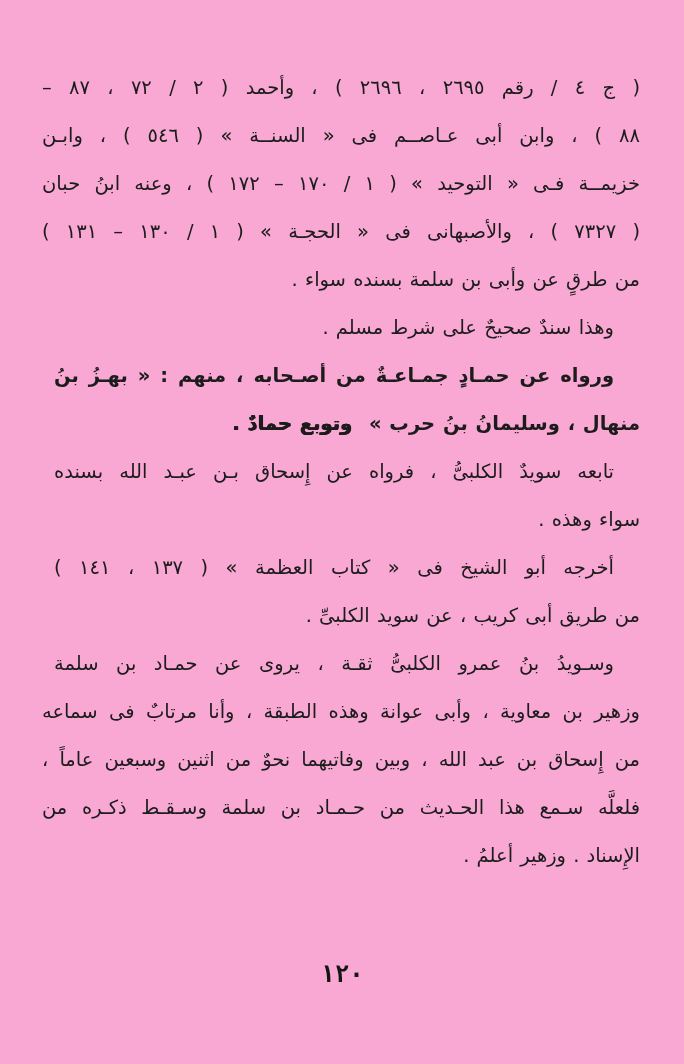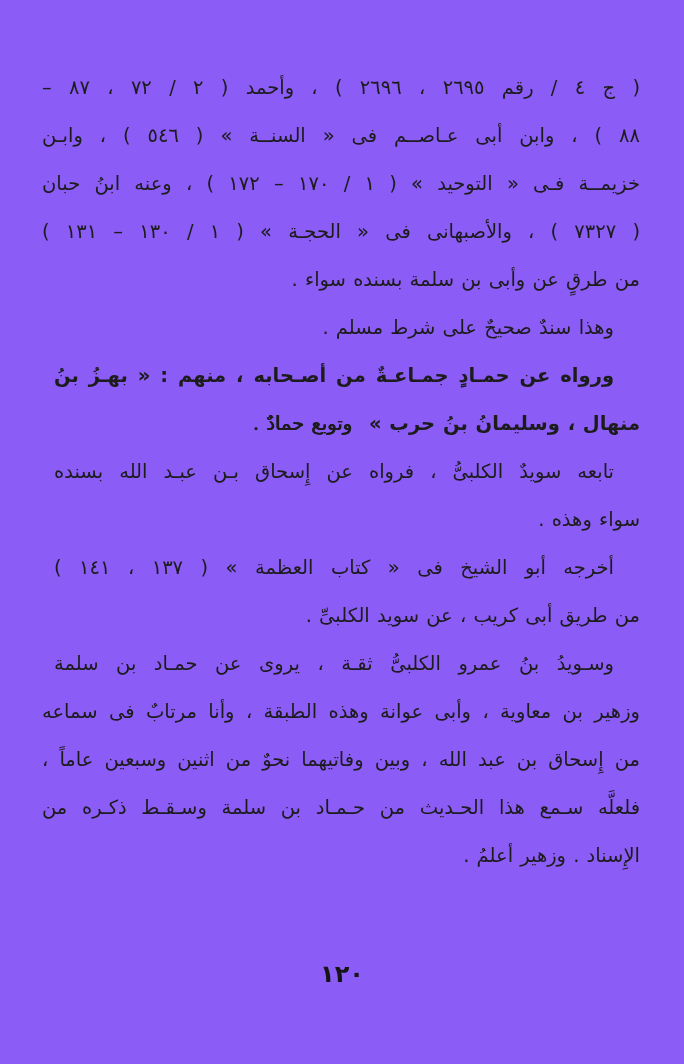--- a/index.html
+++ b/index.html
@@ -8,21 +8,21 @@
     width: 684px;
     height: 1064px;
     overflow: hidden;
     background: #f4f3ef;
     font-family: "DejaVu Sans", sans-serif;
   }
   .page {
     position: relative;
     width: 684px;
     height: 1064px;
-    background: #8b5cf6;
+    background: #f9a8d4;
     color: #1c1c1c;
     direction: rtl;
   }
   .text-block {
     position: absolute;
     top: 64px;
     right: 44px;
     left: 42px;
   }
   .line {
@@ -38,34 +38,35 @@
     text-align-last: justify;
   }
   .line.bold {
     font-weight: bold;
   }
   .line.indent {
     text-indent: 26px;
     margin-left: 12px;
   }
   .xbold {
-    font-weight: normal;
+    font-weight: bold;
     margin-inline-start: 9px;
     text-shadow: 0.4px 0 0 currentColor, -0.4px 0 0 currentColor;
   }
   .page-number {
     position: absolute;
     top: 960px;
     left: 0;
     right: 0;
     text-align: center;
     font-size: 24px;
     font-weight: bold;
     letter-spacing: 2px;
     color: #151515;
+    font-family: Liberation Mono, monospace;
   }
 </style>
 </head>
 <body>
 
 <div class="page">
   <div class="text-block">
     <div class="line justify">( ج ٤ / رقم ٢٦٩٥ ، ٢٦٩٦ ) ، وأحمد ( ٢ / ٧٢ ، ٨٧ –</div>
     <div class="line justify">٨٨ ) ، وابن أبى عـاصــم فى « السنــة » ( ٥٤٦ ) ، وابـن</div>
     <div class="line justify">خزيمــة فـى « التوحيد » ( ١ / ١٧٠ – ١٧٢ ) ، وعنه ابنُ حبان</div>

